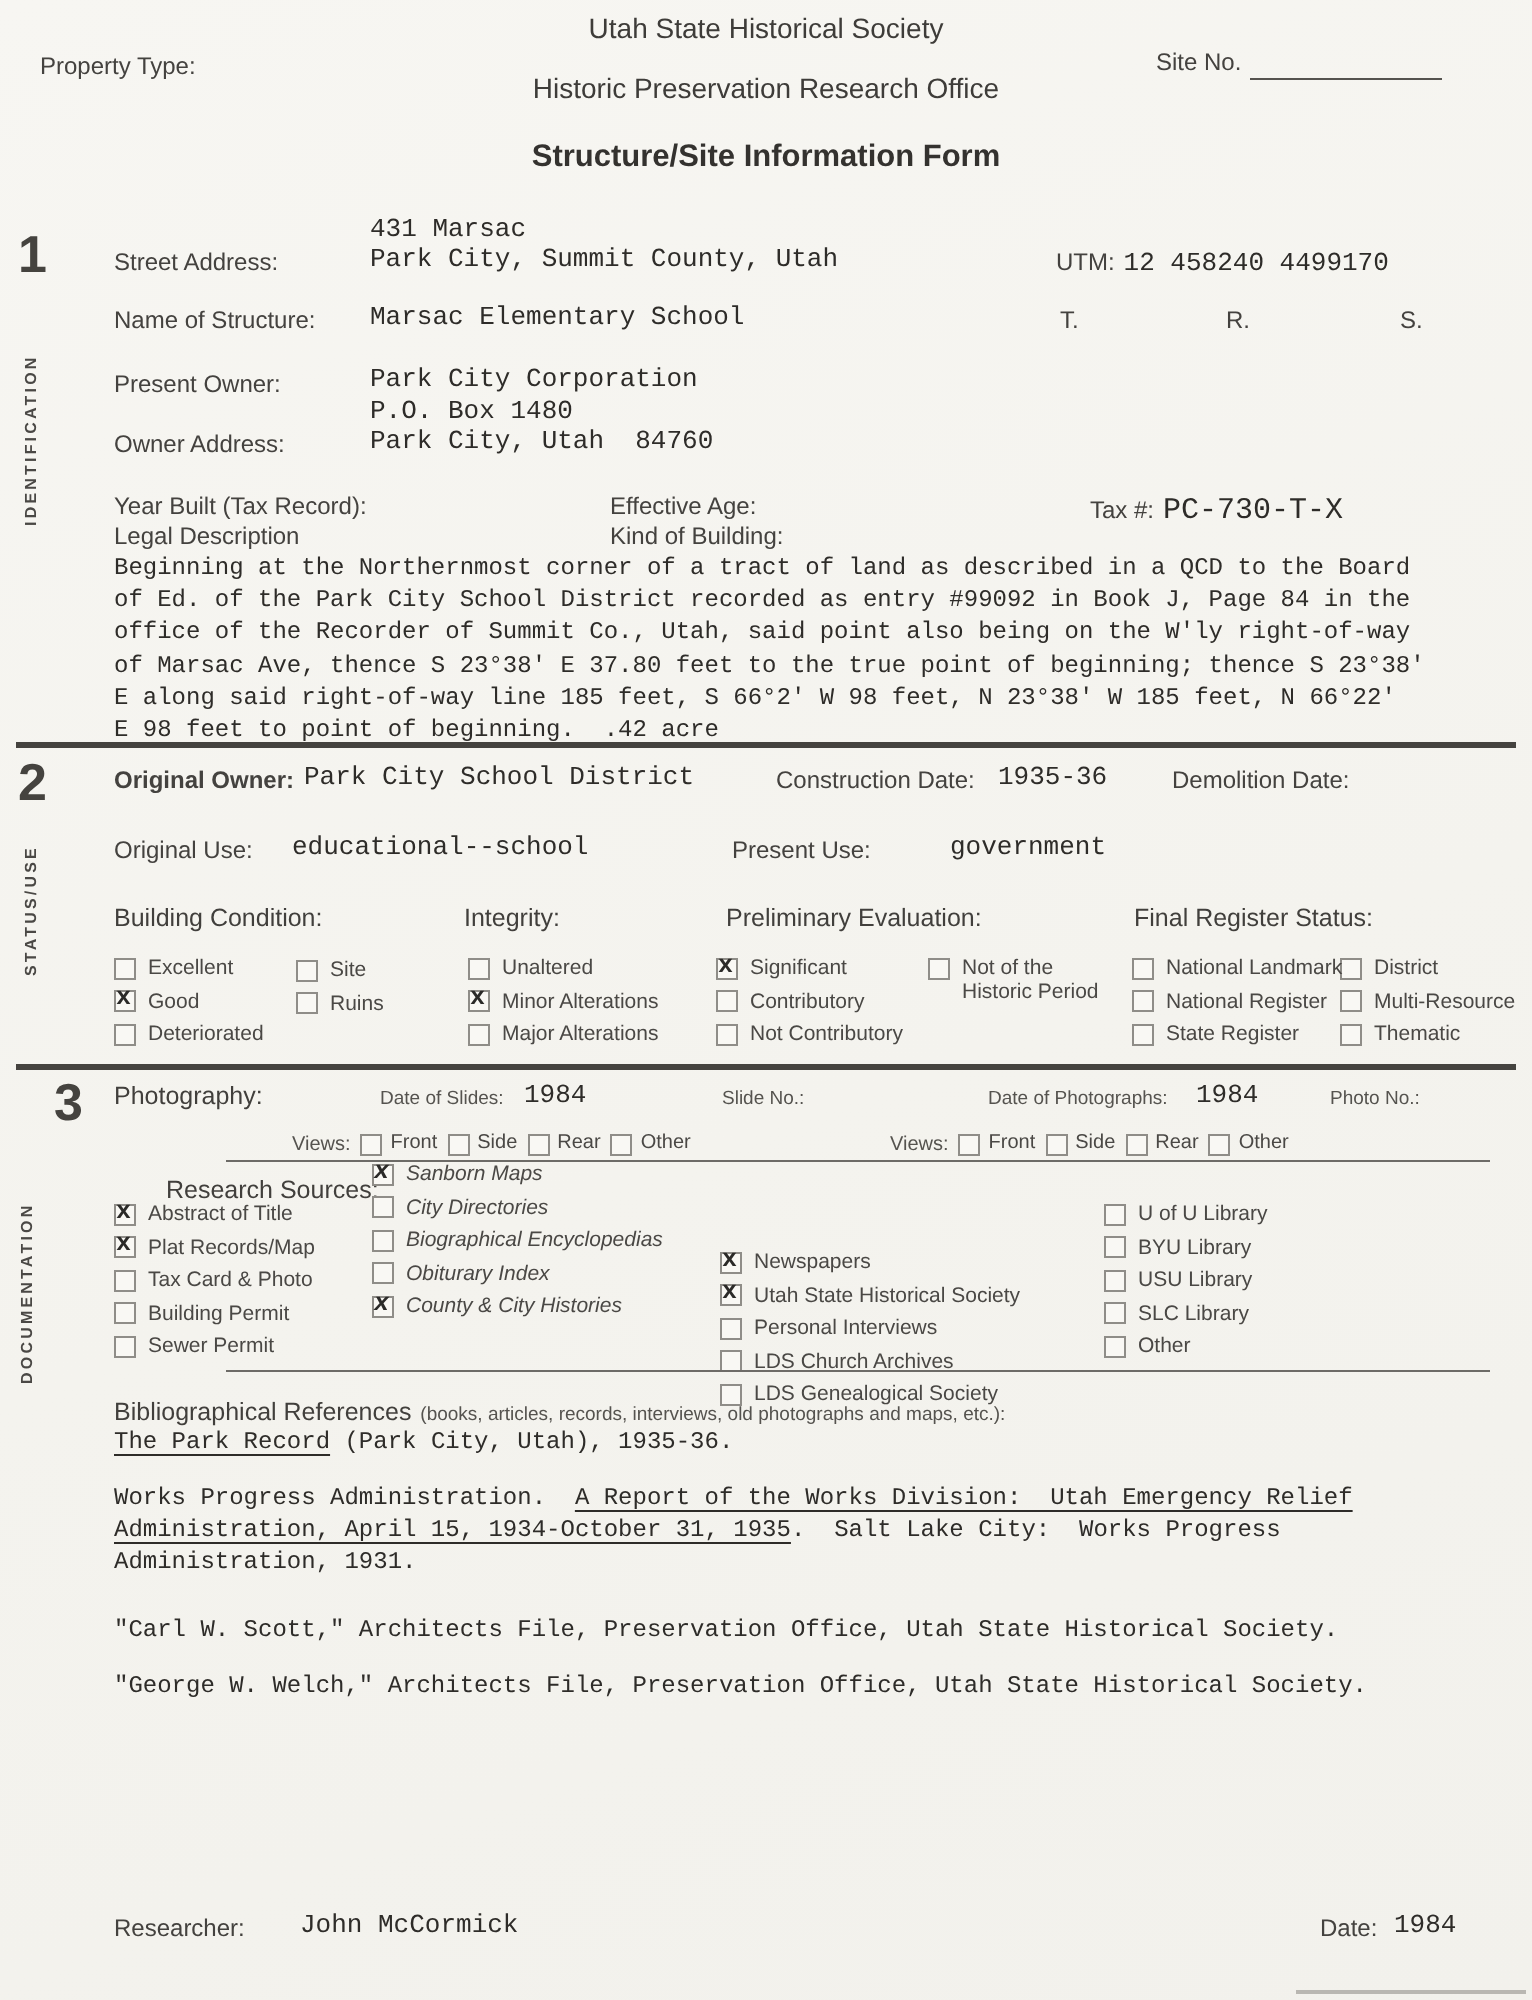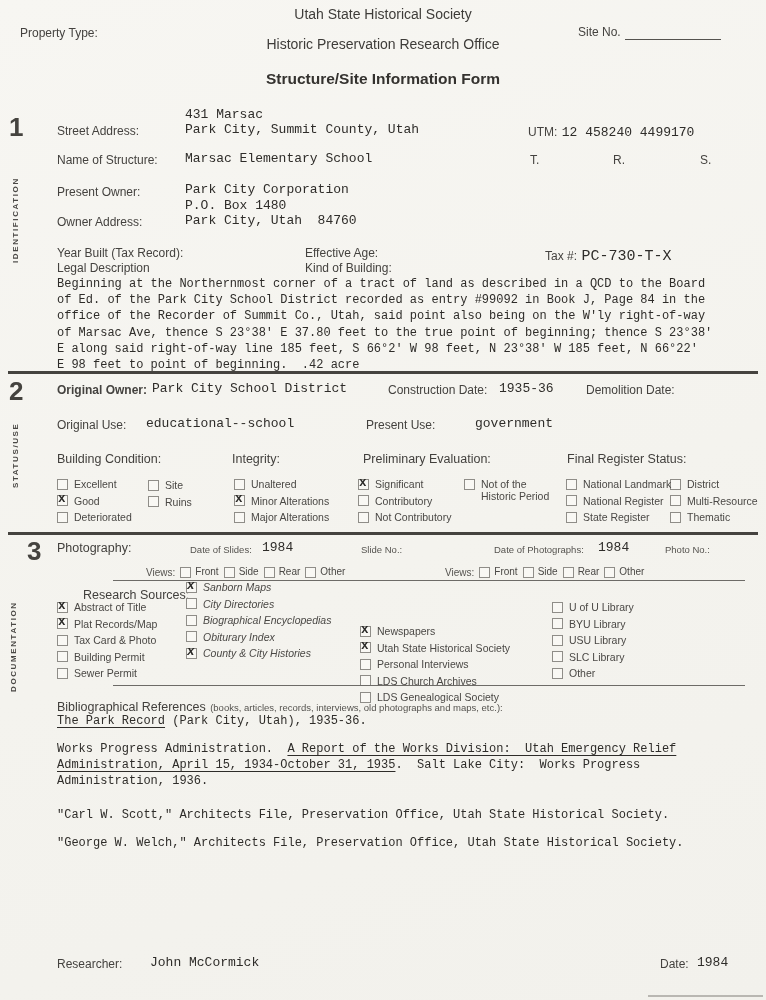--- a/index.html
+++ b/index.html
@@ -347,21 +347,21 @@
         <span class="cklabel">Other</span>
       </label>
     </div>
   <div class="abs rule-thin" style="left:113px;top:685px;width:632px;"></div>
 
   <div class="abs" style="left:57px;top:697px;">
     <span class="lbl-md">Bibliographical References</span>
     <span class="lbl-sm">(books, articles, records, interviews, old photographs and maps, etc.):</span>
   </div>
   <div class="abs mono typed-sm" style="left:57px;top:714px;"><span class="u">The Park Record</span><span> (Park City, Utah), 1935-36.</span></div>
-  <div class="abs mono typed-sm" style="left:57px;top:741px;width:708px;line-height:16.2px;"><span>Works Progress Administration.  </span><span class="u">A Report of the Works Division:  Utah Emergency Relief</span><br><span class="u">Administration, April 15, 1934-October 31, 1935</span><span>.  Salt Lake City:  Works Progress</span><br><span>Administration, 1936.</span></div>
+  <div class="abs mono typed-sm" style="left:57px;top:741px;width:708px;line-height:16.2px;"><span>Works Progress Administration.  </span><span class="u">A Report of the Works Division:  Utah Emergency Relief</span><br><span class="u">Administration, April 15, 1934-October 31, 1935</span><span>.  Salt Lake City:  Works Progress</span><br><span>Administration, 1931.</span></div>
   <div class="abs mono typed-sm" style="left:57px;top:808px;">"Carl W. Scott," Architects File, Preservation Office, Utah State Historical Society.</div>
   <div class="abs mono typed-sm" style="left:57px;top:836px;">"George W. Welch," Architects File, Preservation Office, Utah State Historical Society.</div>
 
   <div class="abs lbl" style="left:57px;top:957px;">Researcher:</div>
   <div class="abs mono typed" style="left:150px;top:955px;">John McCormick</div>
   <div class="abs lbl" style="left:660px;top:957px;">Date:</div>
   <div class="abs mono typed" style="left:697px;top:955px;">1984</div>
 
   <div class="abs" style="left:648px;top:995px;width:115px;height:2px;background:#b9b7b2;"></div>
 </div>

